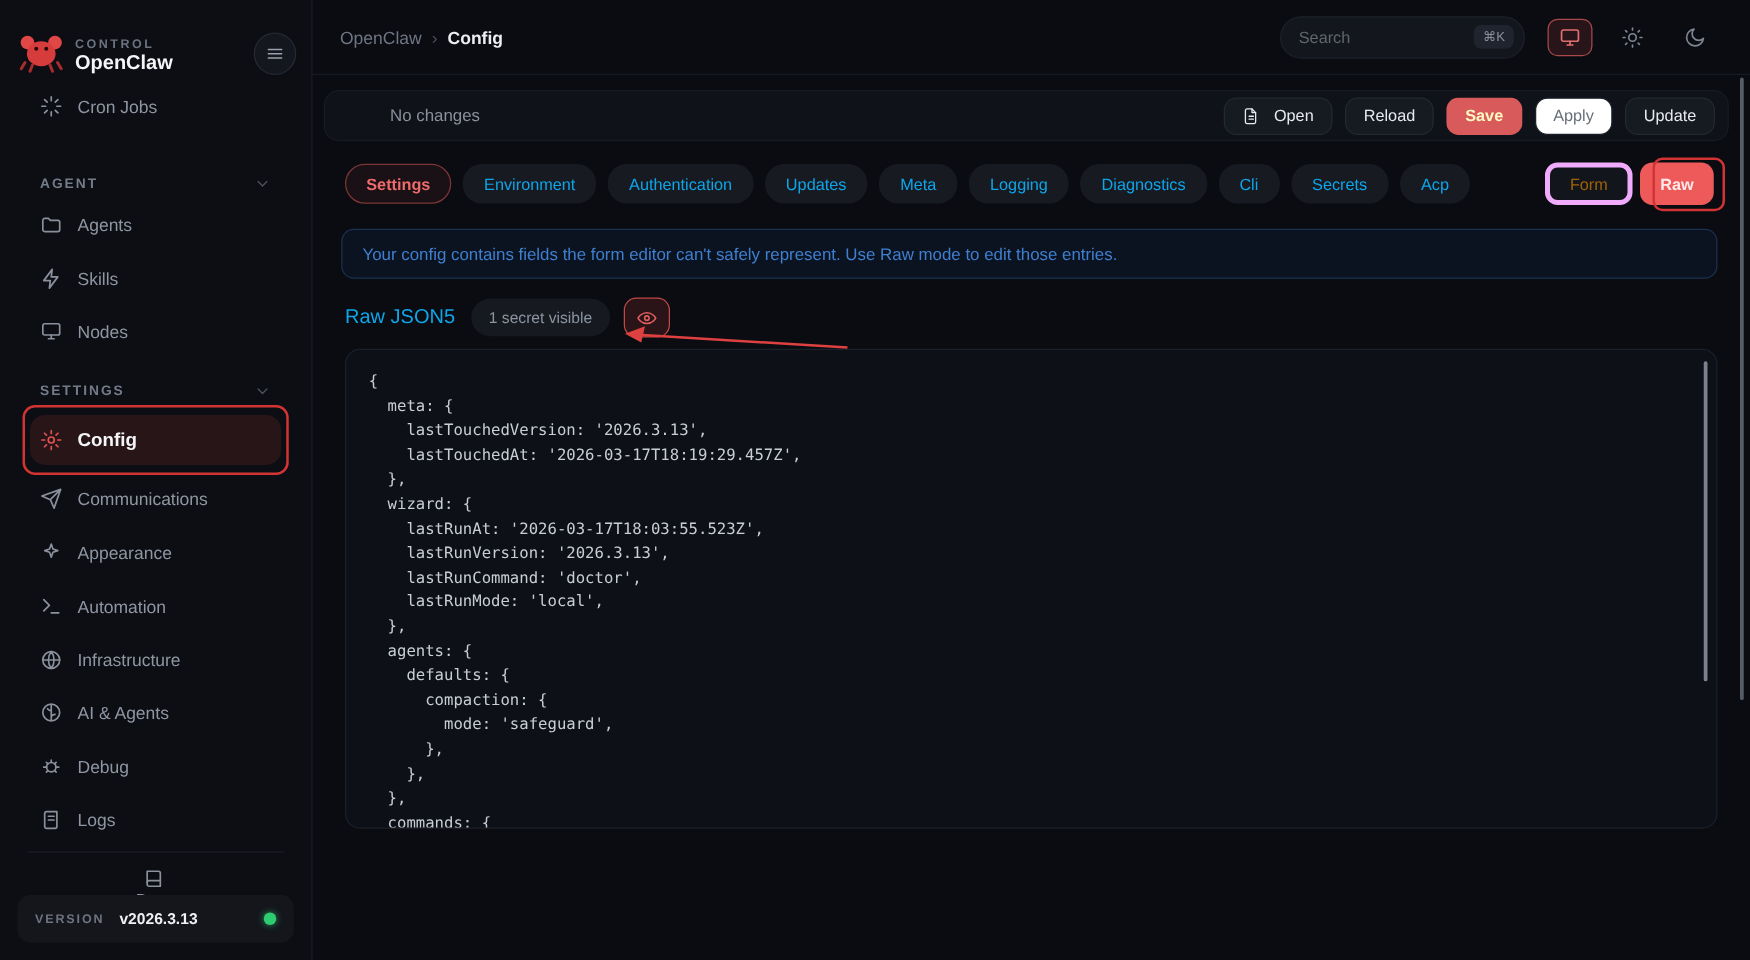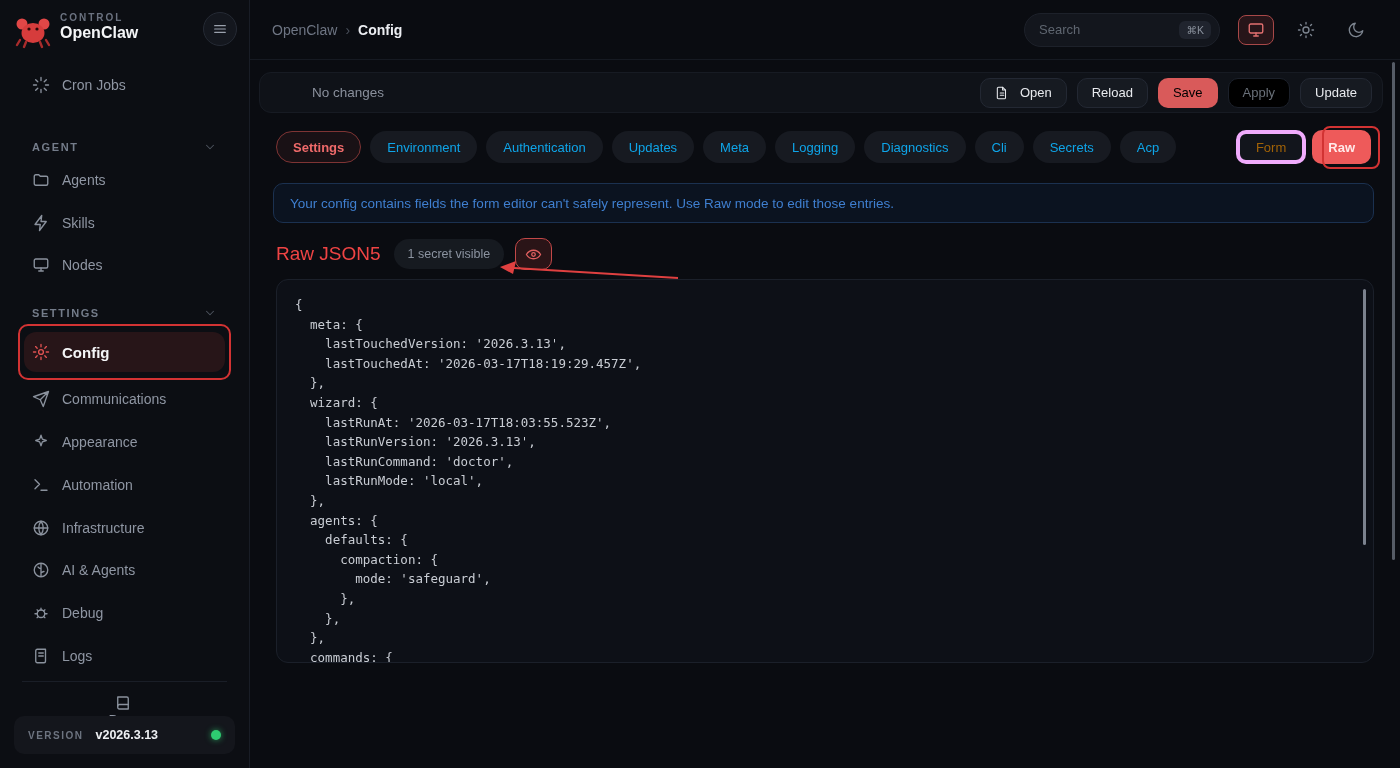--- a/index.html
+++ b/index.html
@@ -2,21 +2,21 @@
 <html><head>
 <meta charset="utf-8">
 <style>
   * { box-sizing: border-box; margin: 0; padding: 0; }
   html,body { background:#07090d; }
   body { font-family: "Liberation Sans", sans-serif; }
   .app { position:relative; width:1400px; height:768px; background:#0a0c11; overflow:hidden; color:#e8eaee; }
 
   
   .sidebar { position:absolute; left:0; top:0; bottom:0; width:250px; background:#0c0e13; border-right:1px solid #191d26; display:flex; flex-direction:column; }
-  .side-head { display:flex; align-items:flex-start; padding:12px 12px 0 14px; height:60px; flex:0 0 auto; }
+  .side-head { display:flex; align-items:flex-end; padding:12px 12px 0 14px; height:60px; flex:0 0 auto; }
   .logo { width:38px; height:38px; flex:0 0 auto; }
   .brand { margin-left:8px; line-height:1.15; }
   .brand .eyebrow { font-size:10px; font-weight:bold; letter-spacing:2px; color:#6b7280; }
   .brand .name { font-size:16px; font-weight:bold; color:#f4f5f7; }
   .burger { margin-left:auto; width:34px; height:34px; border-radius:50%; background:#14171e; border:1px solid #252a34; color:#9aa1ad; display:flex; align-items:center; justify-content:center; cursor:pointer; }
   .nav { flex:1 1 auto; padding:6px 24px 0; display:flex; flex-direction:column; overflow:hidden; }
   .nav-item { display:flex; align-items:center; height:22px; color:#8f96a3; font-size:14px; cursor:pointer; }
   .nav-item .nicon { width:18px; height:18px; margin:0 12px 0 8px; color:#8a919d; display:flex; }
   .nav-item .nicon svg { width:18px; height:18px; }
   .cron { margin:8px 0 0; }
@@ -52,37 +52,37 @@
   .theme-btn.active { border:1px solid #a84848; background:rgba(190,70,70,.16); color:#e37070; }
 
   
   .content { position:absolute; left:259px; top:72px; width:1124px; }
   .toolbar-card { height:41px; background:#0f1218; border:1px solid #171b23; border-radius:12px; display:flex; align-items:center; padding:0 10px 0 16px; }
   .status-text { color:#8a909c; font-size:13.5px;margin-left:36px; }
   .btn-row { margin-left:auto; display:flex; align-items:center; gap:10px; }
   .btn { height:30px; border-radius:10px; padding:0 14px; font-size:13px; display:flex; align-items:center; gap:11px; cursor:pointer; border:1px solid transparent; }
   .btn svg { width:14px; height:14px; }
   .btn-dark { background:#161a21; border-color:#232833; color:#e8eaee; }
-  .btn-save { background:#d95a5a; color:#000000; font-weight:normal; }
-  .btn-apply { background:#000000; border-color:#1b202a; color:#697079; }
+  .btn-save { background:#d95a5a; color:#fef9c3; font-weight:bold; }
+  .btn-apply { background:#ffffff; border-color:#1b202a; color:#697079; }
 
   .tabs-row { margin-top:17px; height:34px; display:flex; align-items:center; padding:0 12px 0 17px; gap:9px; }
   .tab { height:32px; border-radius:16px; background:#171a21; color:#0ea5e9; font-size:13px; display:flex; align-items:center; padding:0 16px; cursor:pointer; border:1px solid transparent; }
   .tab.active { background:rgba(224,80,80,.07); border-color:#7e3434; color:#ef6a6a; font-weight:bold; }
   .view-toggle { margin-left:auto; display:flex; gap:6px; position:relative; }
   .vt-btn { height:34px; border-radius:10px; font-size:13px; display:flex; align-items:center; padding:0 16px; cursor:pointer; }
   .vt-form { background:#12151c; border:4px solid #f0abfc; color:#a16207; }
   .vt-raw { background:#ee5a5a; color:#ffe9e9; font-weight:bold; }
   .raw-annotation { position:absolute; left:1322px; top:126px; width:58px; height:43px; border:2px solid #d23333; border-radius:8px; pointer-events:none; z-index:5; }
 
   .banner { margin:19px 9px 0 14px; height:40px; background:#0b1320; border:1px solid #1b3150; border-radius:10px; display:flex; align-items:center; padding:0 16px; }
   .banner-text { color:#3f7fd0; font-size:13.5px; }
 
   .editor-row { margin:15px 9px 0 17px; height:32px; display:flex; align-items:center; }
-  .editor-label { color:#ef4444; font-size:19px; }
+  .editor-label { color:#0ea5e9; font-size:16px; }
   .secret-badge { margin-left:13px; height:30px; background:#161a20; border-radius:15px; color:#8b93a0; font-size:12.5px; display:flex; align-items:center; padding:0 14px; }
   .eye-btn { margin-left:11px; width:37px; height:32px; border-radius:10px; border:1px solid #c24848; background:#2a1417; color:#df5f5f; display:flex; align-items:center; justify-content:center; cursor:pointer; }
   .eye-btn svg { width:17px; height:17px; }
   .arrow-annotation { position:absolute; left:498px; top:257px; width:186px; height:28px; pointer-events:none; z-index:5; }
 
   .code-panel { position:relative; margin:9px 9px 0 17px; height:384px; background:#0d1017; border:1px solid #1b202a; border-radius:12px; padding:15px 18px; overflow:hidden; }
   .code-panel pre { font-family:"DejaVu Sans Mono", monospace; font-size:12.5px; line-height:19.6px; color:#c9cdd4; white-space:pre; }
   .editor-scrollbar { position:absolute; right:7px; top:9px; width:3px; height:256px; border-radius:2px; background:#7b828e; }
   .page-scrollbar { position:absolute; right:5px; top:62px; width:3px; height:498px; border-radius:2px; background:#565c66; z-index:6; }
 

